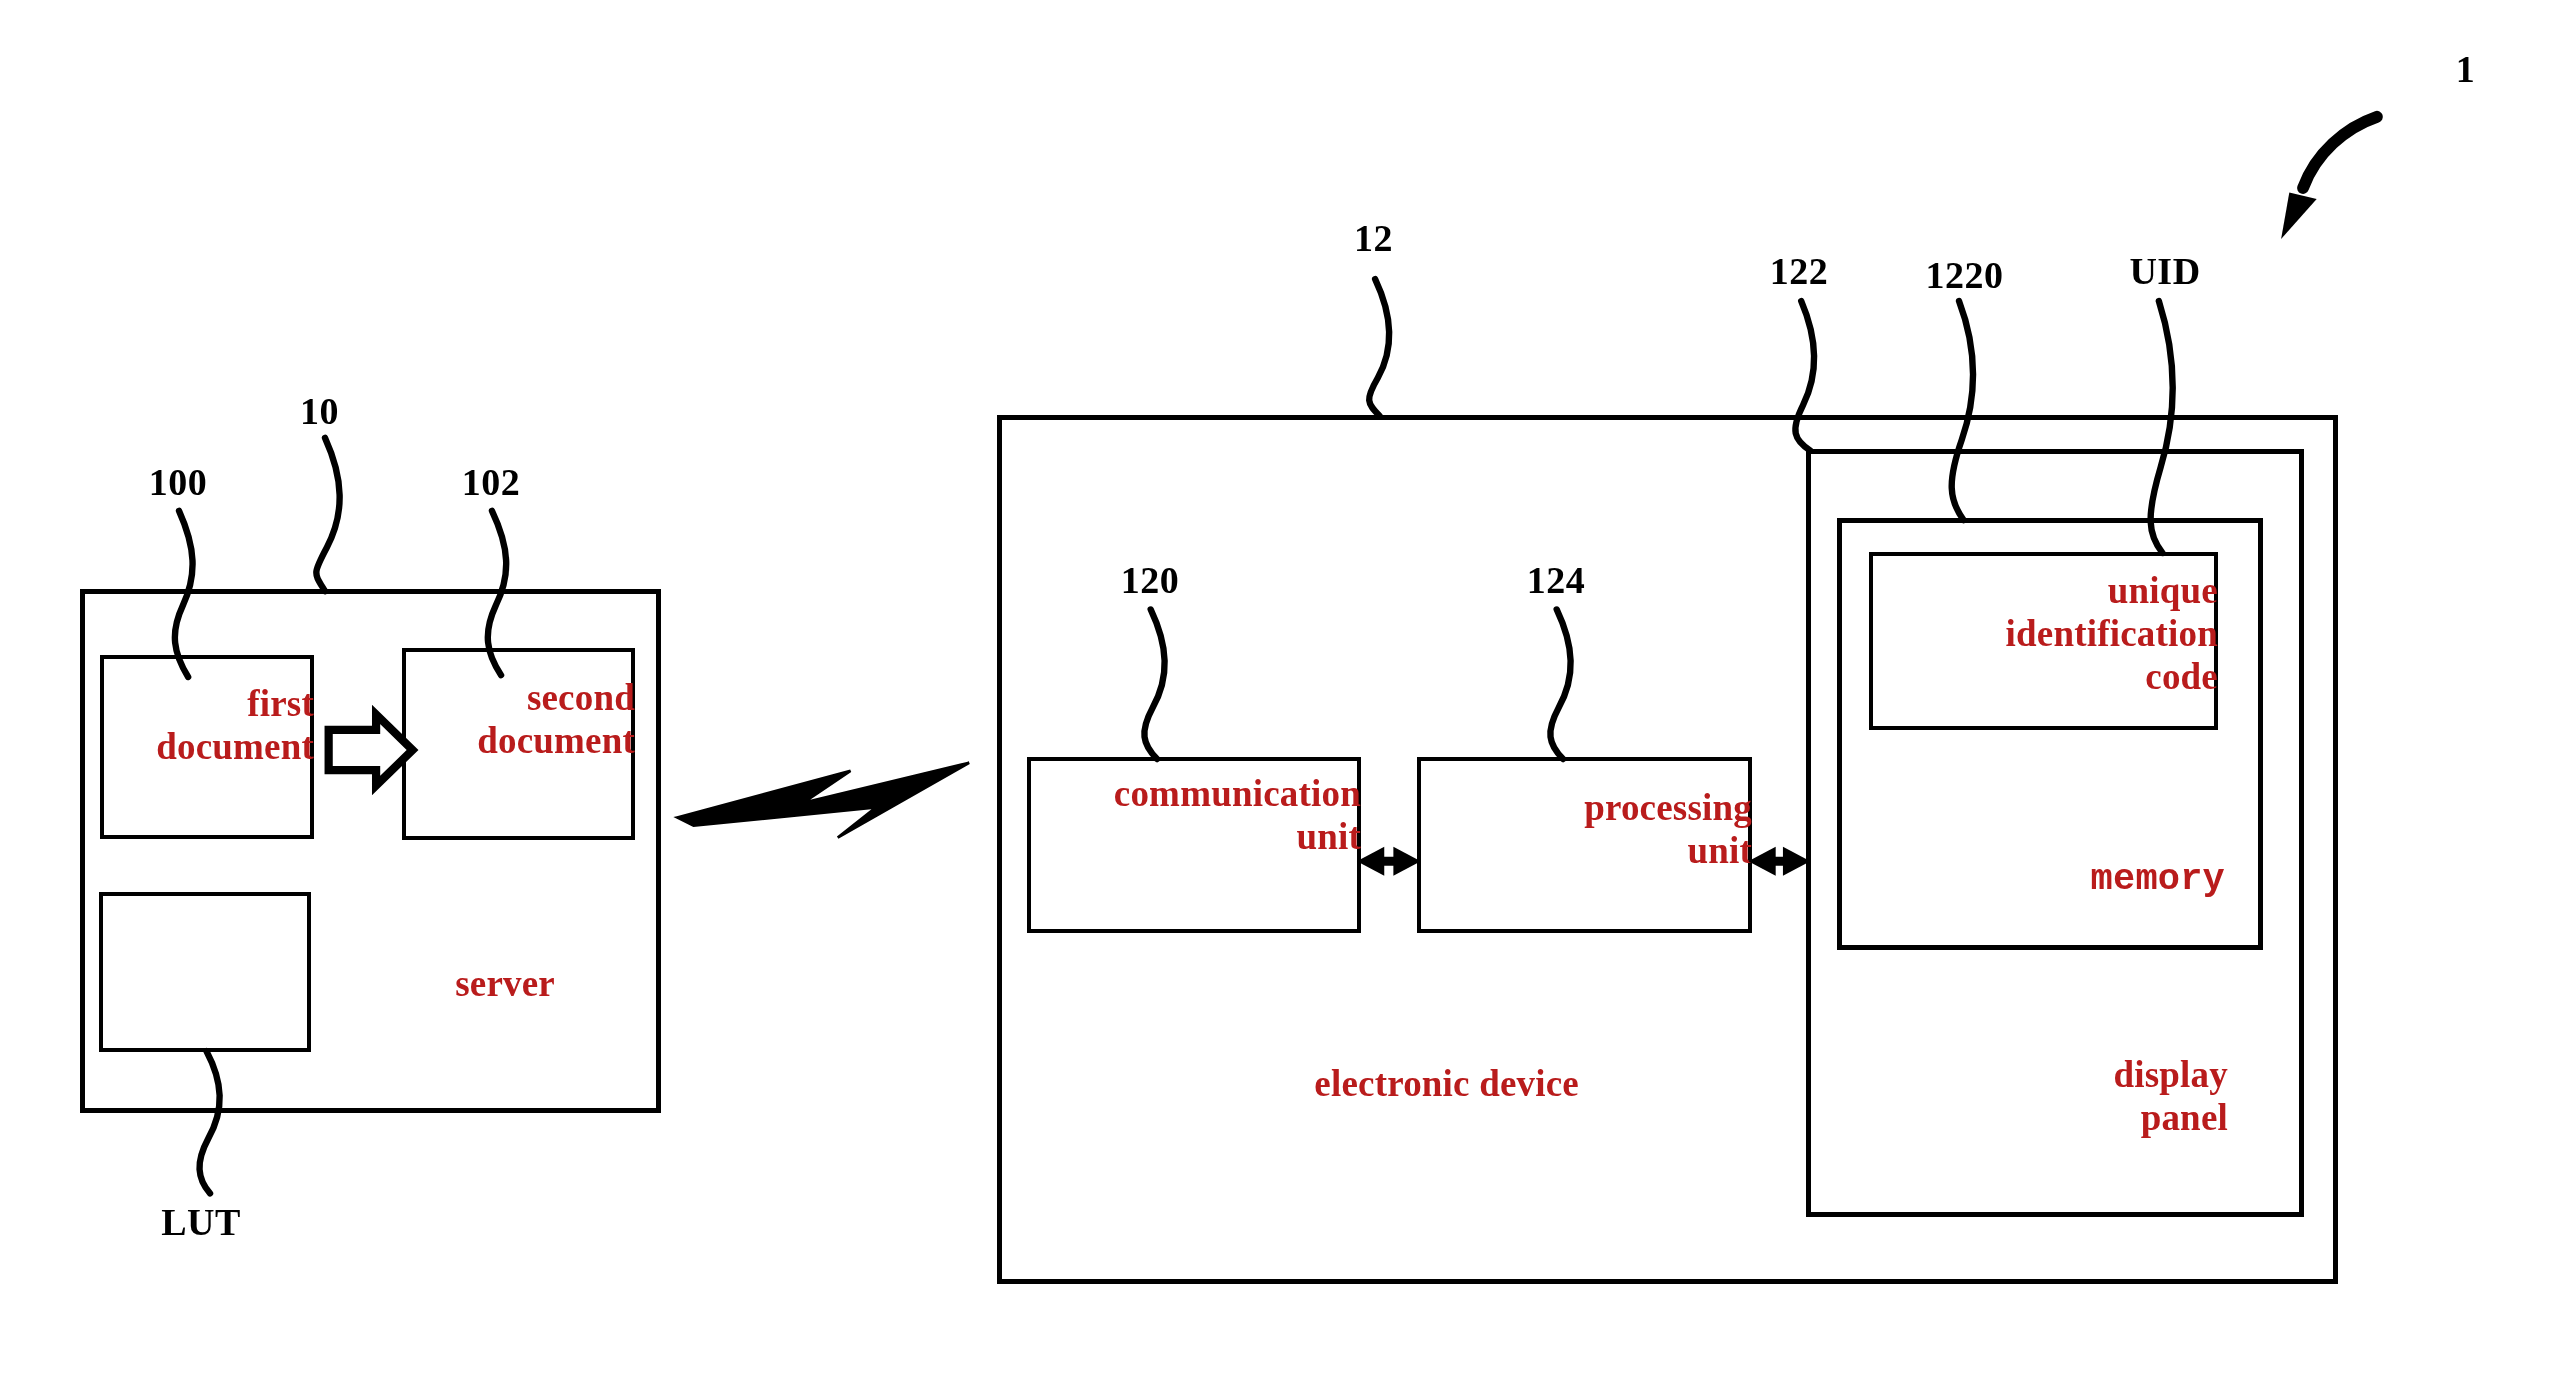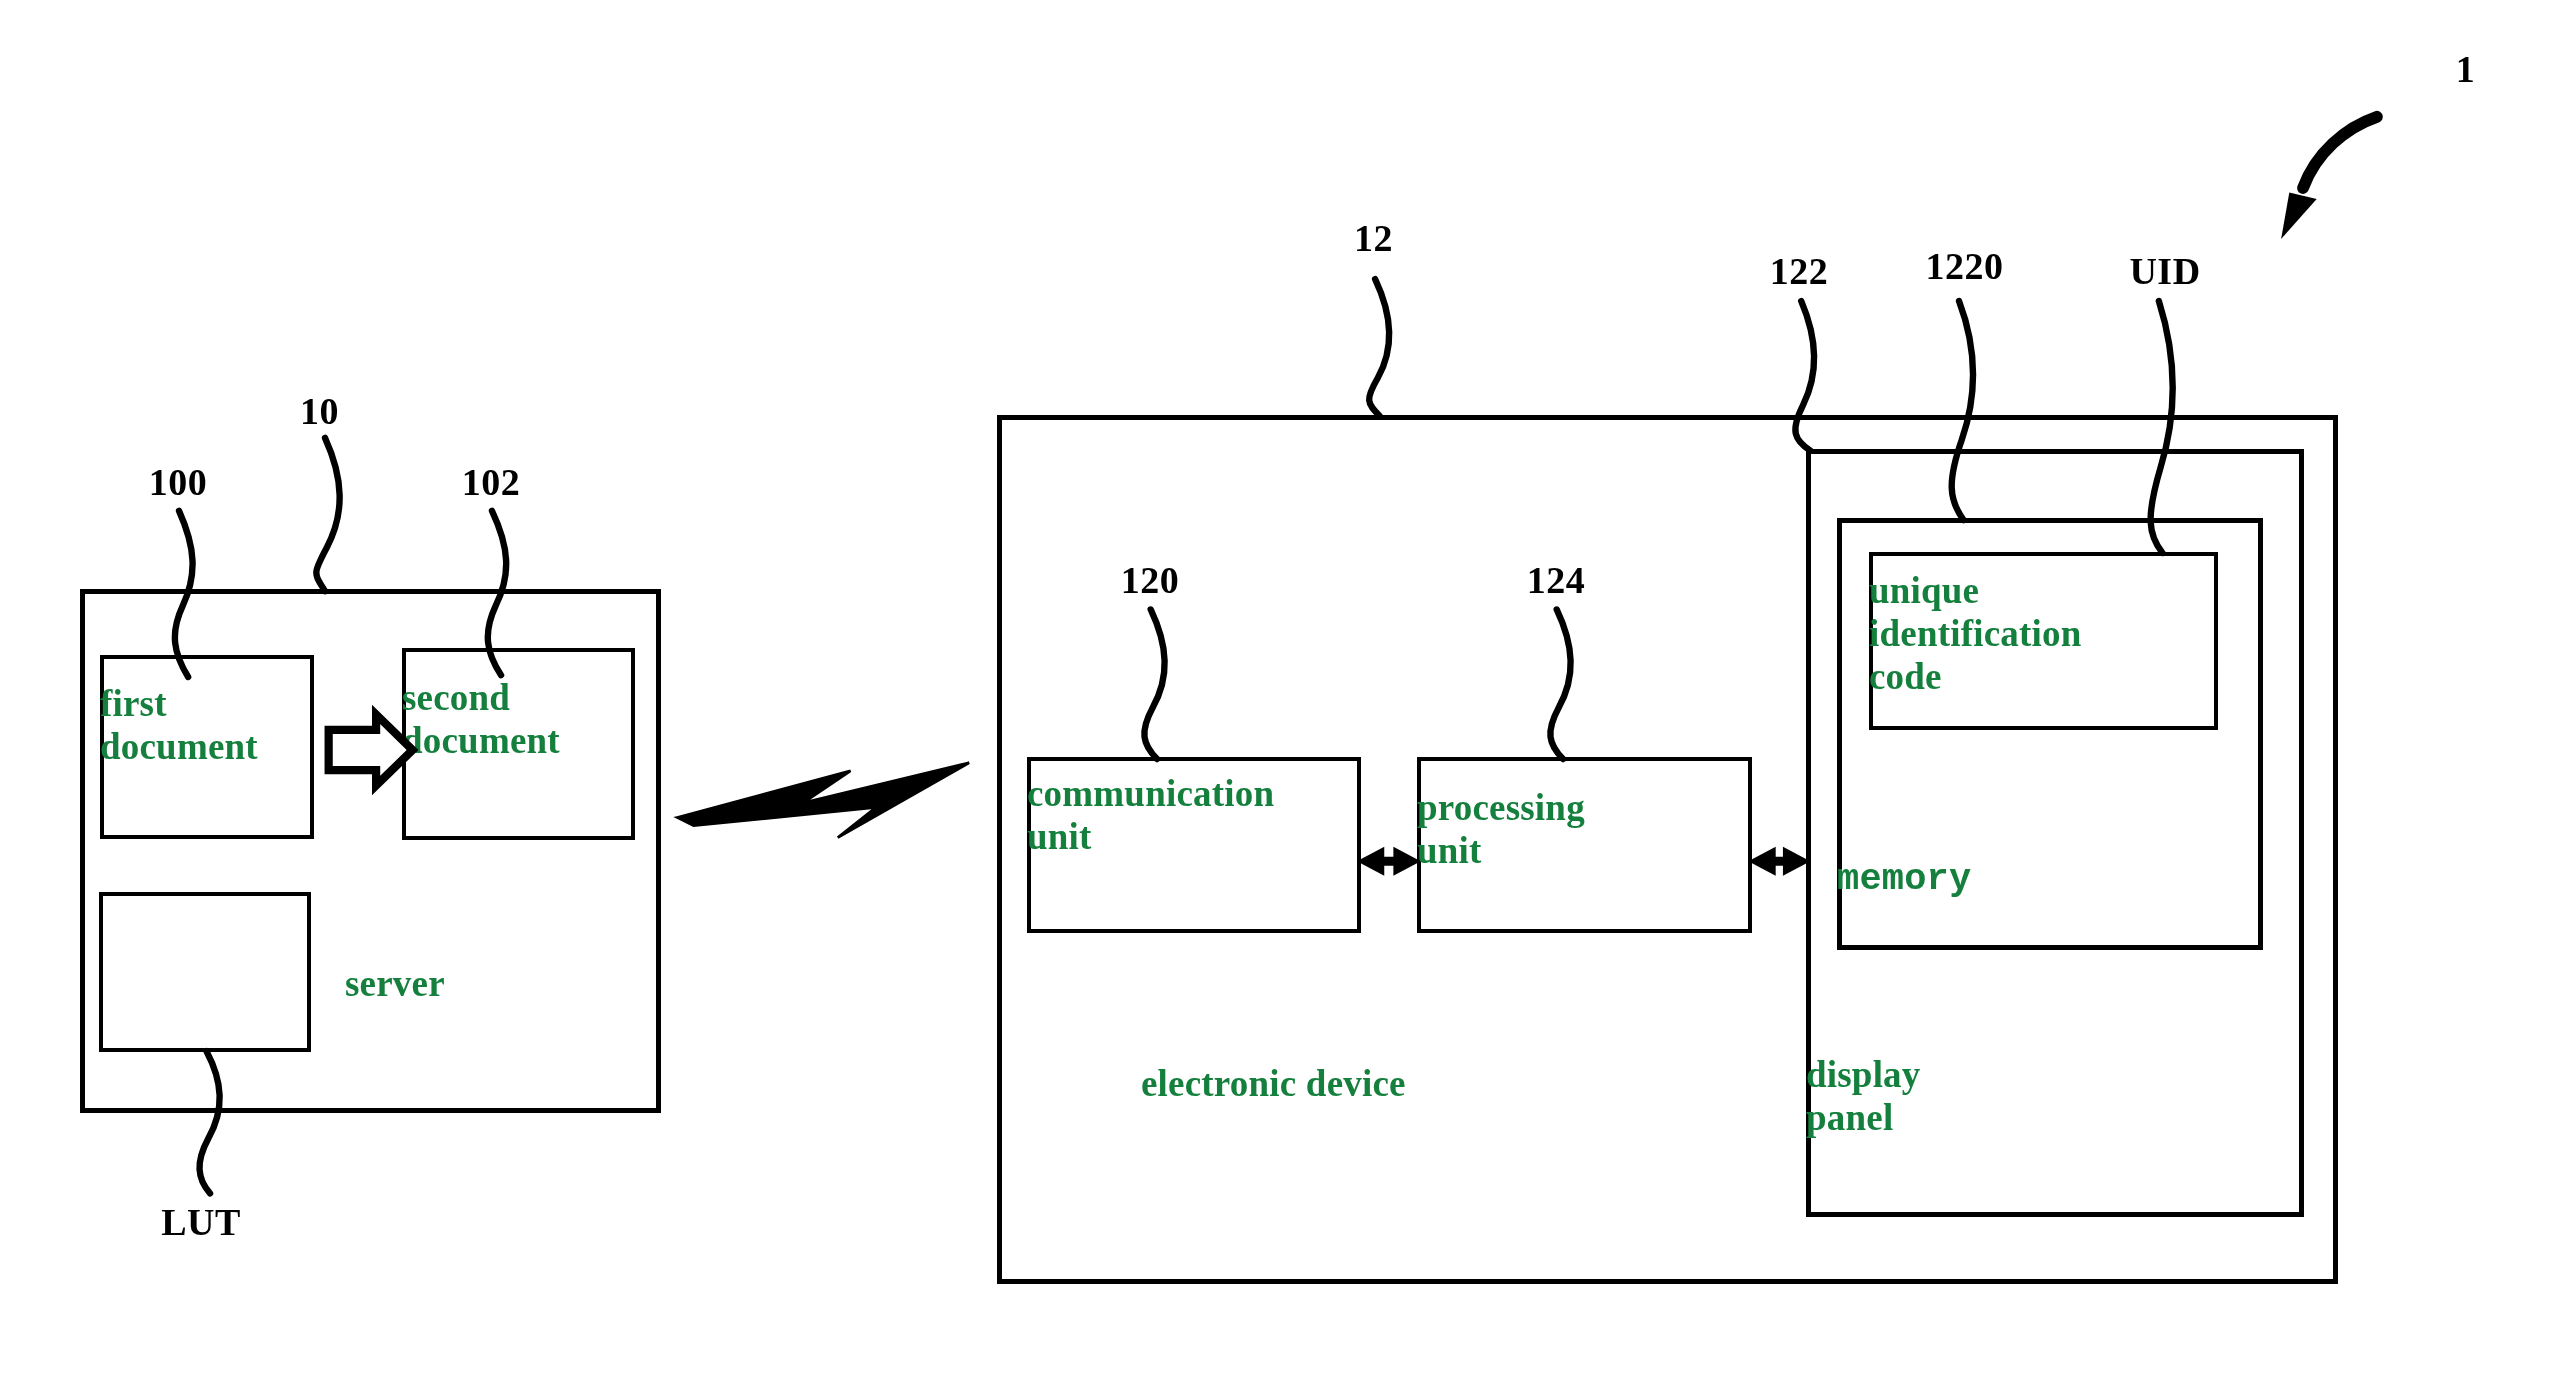--- a/index.html
+++ b/index.html
@@ -21,23 +21,23 @@
     position: absolute;
     box-sizing: border-box;
     border: 5.5px solid #000000;
     background: transparent;
   }
   .box.thin { border-width: 4.6px; }
 
   
   .lbl {
     position: absolute;
-    color: #15803d;
+    color: #b91c1c;
     font-weight: bold;
-    text-align: left;
+    text-align: right;
     line-height: 1.16;
     white-space: pre-line;
     letter-spacing: 0.2px;
   }
   .ref {
     position: absolute;
     color: #000000;
     font-weight: bold;
     text-align: center;
     line-height: 1;
@@ -109,21 +109,21 @@
 
   <div class="lbl f40" style="left:1806px; top:1054px; width:422px;">display
 panel</div>
 
   <div class="lbl f40" style="left:1141px; top:1063px; width:438px;">electronic device</div>
 
   <div class="ref f42" style="left:1328px; top:219px; width:91px;">12</div>
   <div class="ref f42" style="left:1100px; top:561px; width:100px;">120</div>
   <div class="ref f42" style="left:1506px; top:561px; width:100px;">124</div>
   <div class="ref f42" style="left:1749px; top:252px; width:100px;">122</div>
-  <div class="ref f42" style="left:1903px; top:247px; width:123px;text-align:center;">1220</div>
+  <div class="ref f42" style="left:1903px; top:256px; width:123px;text-align:center;">1220</div>
   <div class="ref f42" style="left:2110px; top:252px; width:110px;">UID</div>
 
   <div class="ref f42" style="left:2438px; top:50px; width:55px;">1</div>
 
   <svg id="overlay" viewBox="0 0 2823 1529">
     <g fill="none" stroke="#000000" stroke-width="7" stroke-linecap="round">
 
       <path d="M196,560 C214,600 216,630 200,664 C186,694 190,716 206,742"></path>
 
       <path d="M356,480 C376,524 378,562 358,600 C342,630 344,628 356,648"></path>

